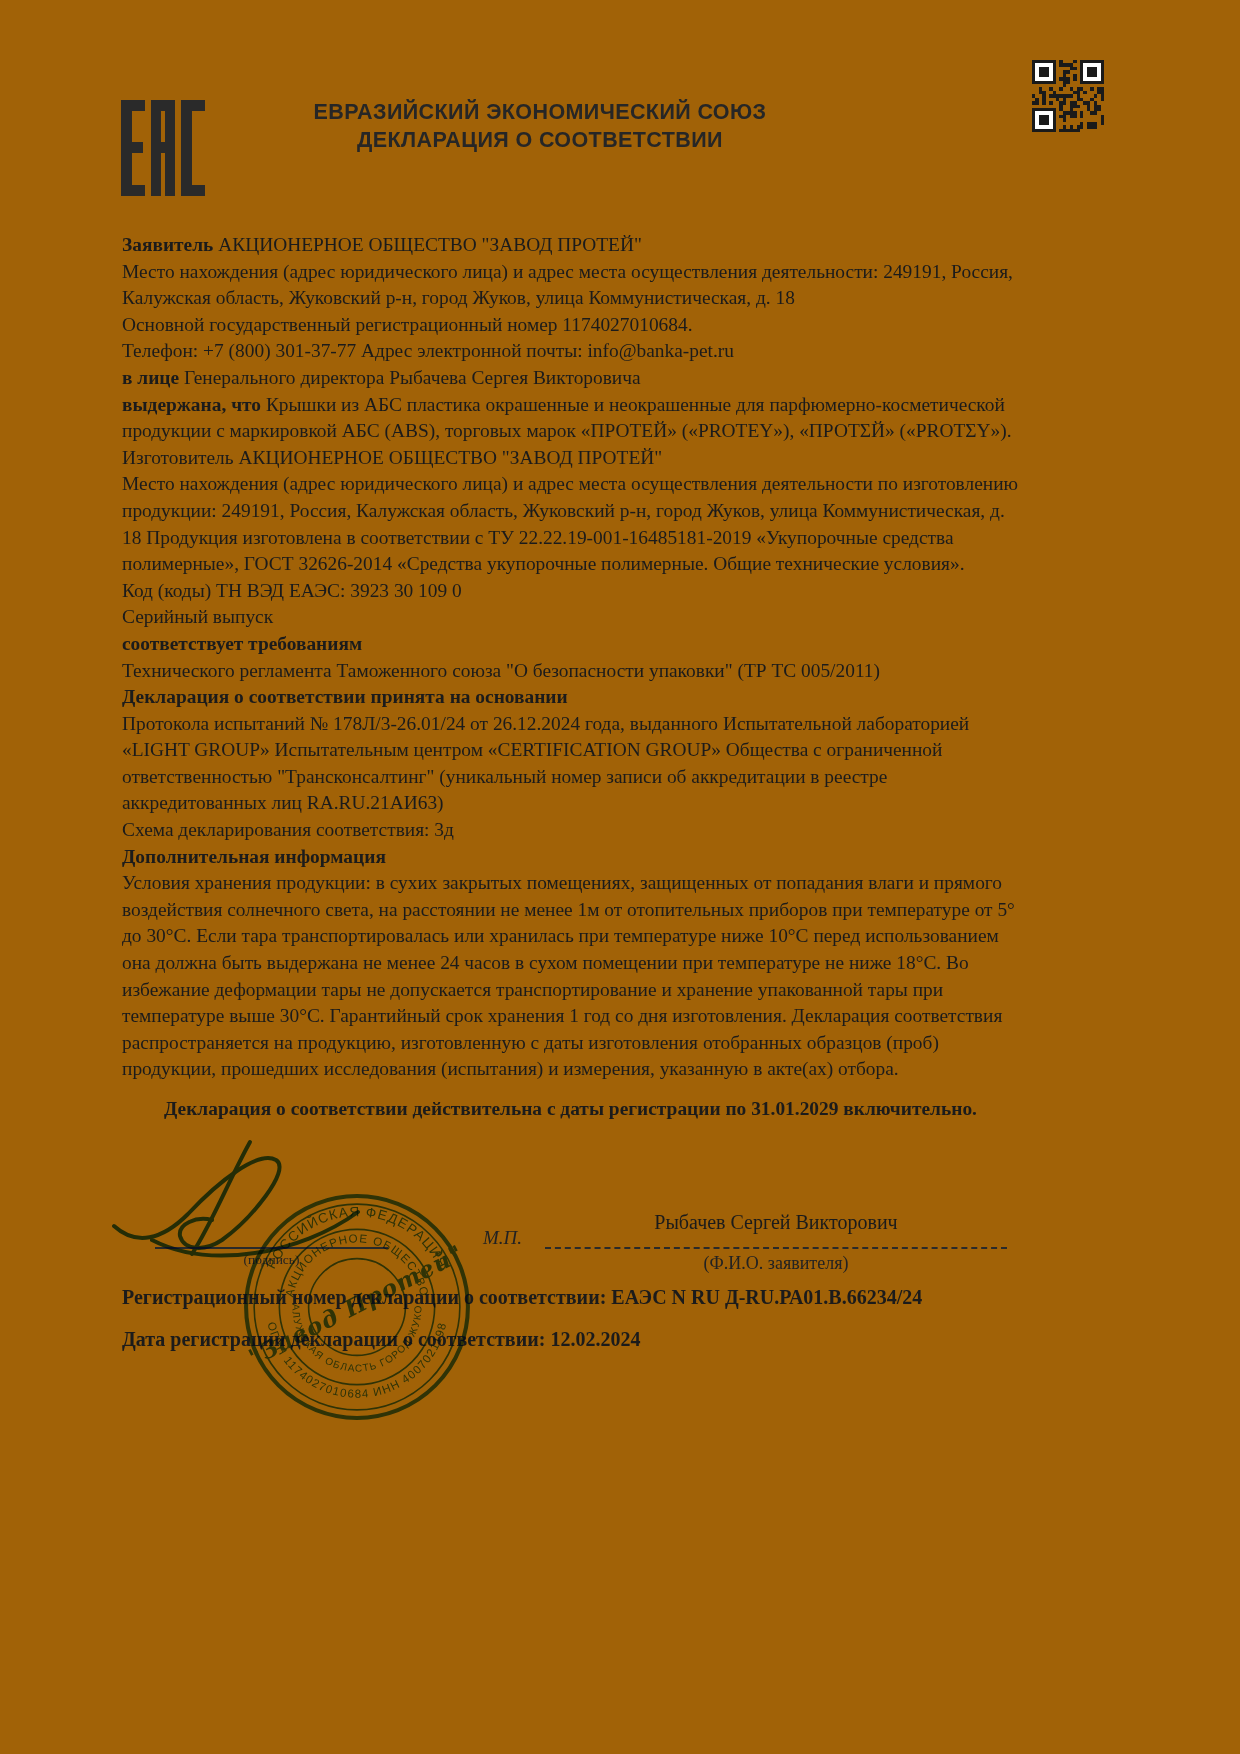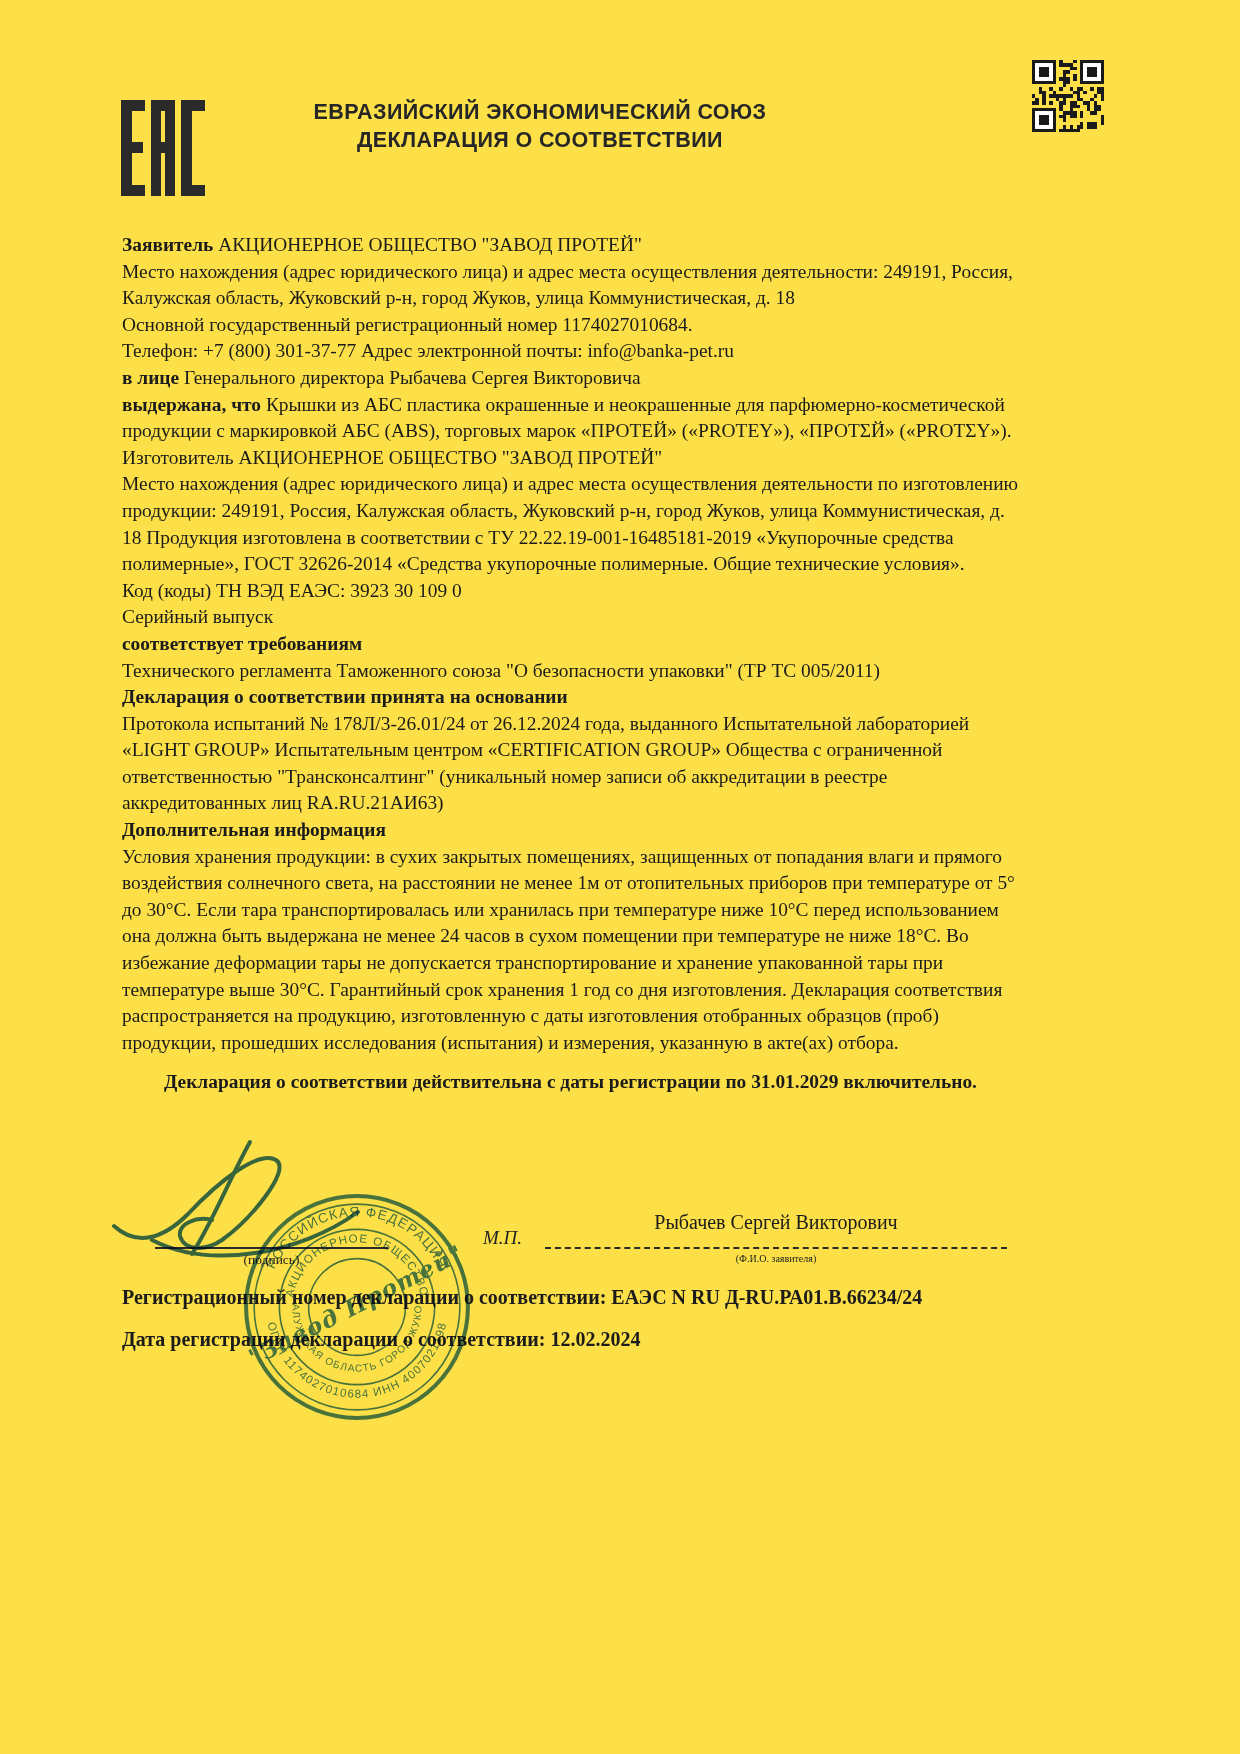--- a/index.html
+++ b/index.html
@@ -1,18 +1,18 @@
 <!DOCTYPE html>
 <html><head>
 <meta charset="utf-8">
 <style>
   html,body{margin:0;padding:0;background:#e8e8e8;}
   .page{
     position:relative;width:1240px;height:1754px;margin:0 auto;
-    background:#fde047;overflow:hidden;
+    background:#a16207;overflow:hidden;
     font-family:"Liberation Serif", serif;color:#1b1b1b;
   }
   
   .eac-logo{position:absolute;left:121px;top:98px;width:84px;height:100px;}
   .doc-title{
     position:absolute;left:275px;top:98px;width:530px;text-align:center;
     font-family:"Liberation Sans", sans-serif;font-weight:bold;
     font-size:21.5px;line-height:28px;color:#262626;letter-spacing:.4px;
   }
   .qr{position:absolute;left:1032px;top:60px;width:72px;height:72px;}
@@ -23,21 +23,21 @@
   }
   .content p{margin:0;}
   .content b{font-weight:bold;}
   p.validity{margin-top:13px;font-weight:bold;text-align:center;}
   
   .sig-line-left{position:absolute;left:155px;top:1247px;width:233px;border-top:2px solid #2a2a2a;}
   .sig-caption-left{position:absolute;left:155px;top:1252px;width:233px;text-align:center;font-size:13.5px;color:#222;}
   .mp{position:absolute;left:483px;top:1227px;font-size:19px;color:#222;font-style:italic;}
   .fio{position:absolute;left:545px;top:1211px;width:462px;text-align:center;font-size:20px;color:#1b1b1b;}
   .sig-line-right{position:absolute;left:545px;top:1247px;width:462px;border-top:2.5px dashed #2a2a2a;}
-  .sig-caption-right{position:absolute;left:545px;top:1253px;width:462px;text-align:center;font-size:10px;color:#222;}
+  .sig-caption-right{position:absolute;left:545px;top:1253px;width:462px;text-align:center;font-size:18px;color:#222;}
   .reg-number{position:absolute;left:122px;top:1286px;width:980px;font-size:20px;font-weight:bold;}
   .reg-date{position:absolute;left:122px;top:1328px;width:980px;font-size:20px;font-weight:bold;}
   
   .stamp{position:absolute;left:236px;top:1186px;width:242px;height:242px;mix-blend-mode:multiply;opacity:.92;}
   .signature-ink{position:absolute;left:100px;top:1128px;width:320px;height:145px;mix-blend-mode:multiply;opacity:.95;}
 </style>
 </head>
 <body>
 
 <div class="page">
@@ -195,20 +195,21 @@
     <p><b>в лице</b><span> Генерального директора Рыбачева Сергея Викторовича</span></p>
     <p><b>выдержана, что</b><span> Крышки из АБС пластика окрашенные и неокрашенные для парфюмерно-косметической продукции с маркировкой  АБС (ABS), торговых марок «ПРОТЕЙ» («PROTEY»), «ПРОТΣЙ» («PROTΣY»).</span></p>
     <p>Изготовитель АКЦИОНЕРНОЕ ОБЩЕСТВО "ЗАВОД ПРОТЕЙ"</p>
     <p>Место нахождения (адрес юридического лица) и адрес места осуществления деятельности по изготовлению продукции: 249191, Россия, Калужская область, Жуковский  р-н, город Жуков, улица Коммунистическая, д. 18 Продукция изготовлена в соответствии с ТУ 22.22.19-001-16485181-2019 «Укупорочные средства полимерные», ГОСТ 32626-2014 «Средства укупорочные полимерные. Общие технические условия».</p>
     <p>Код (коды) ТН ВЭД ЕАЭС: 3923 30 109 0</p>
     <p>Серийный выпуск</p>
     <p><b>соответствует требованиям</b></p>
     <p>Технического регламента Таможенного союза "О безопасности упаковки"  (ТР ТС 005/2011)</p>
     <p><b>Декларация о соответствии принята на основании</b></p>
     <p>Протокола испытаний № 178Л/3-26.01/24 от 26.12.2024 года, выданного Испытательной лабораторией «LIGHT GROUP»  Испытательным центром «CERTIFICATION GROUP» Общества с ограниченной ответственностью "Трансконсалтинг" (уникальный номер записи об аккредитации  в реестре аккредитованных лиц RA.RU.21АИ63)</p>
+    <p>Схема декларирования соответствия: 3д</p>
     <p><b>Дополнительная информация</b></p>
     <p>Условия хранения продукции: в сухих закрытых помещениях, защищенных от попадания влаги и прямого воздействия солнечного света, на расстоянии не менее 1м от отопительных приборов при температуре от 5° до 30°С. Если тара транспортировалась или хранилась при температуре ниже 10°С перед использованием она должна быть выдержана не менее 24 часов в сухом помещении при температуре не ниже 18°С. Во избежание деформации тары не допускается транспортирование и хранение упакованной тары при температуре выше 30°С. Гарантийный срок хранения 1 год со дня изготовления. Декларация соответствия распространяется на продукцию, изготовленную с даты изготовления отобранных образцов (проб) продукции, прошедших исследования (испытания) и измерения, указанную в акте(ах) отбора.</p>
     <p class="validity">Декларация о соответствии действительна с даты регистрации по 31.01.2029 включительно.</p>
   </div>
 
   <div class="sig-line-left"></div>
   <div class="sig-caption-left">(подпись)</div>
   <div class="mp">М.П.</div>
   <div class="fio">Рыбачев Сергей Викторович</div>
   <div class="sig-line-right"></div>

